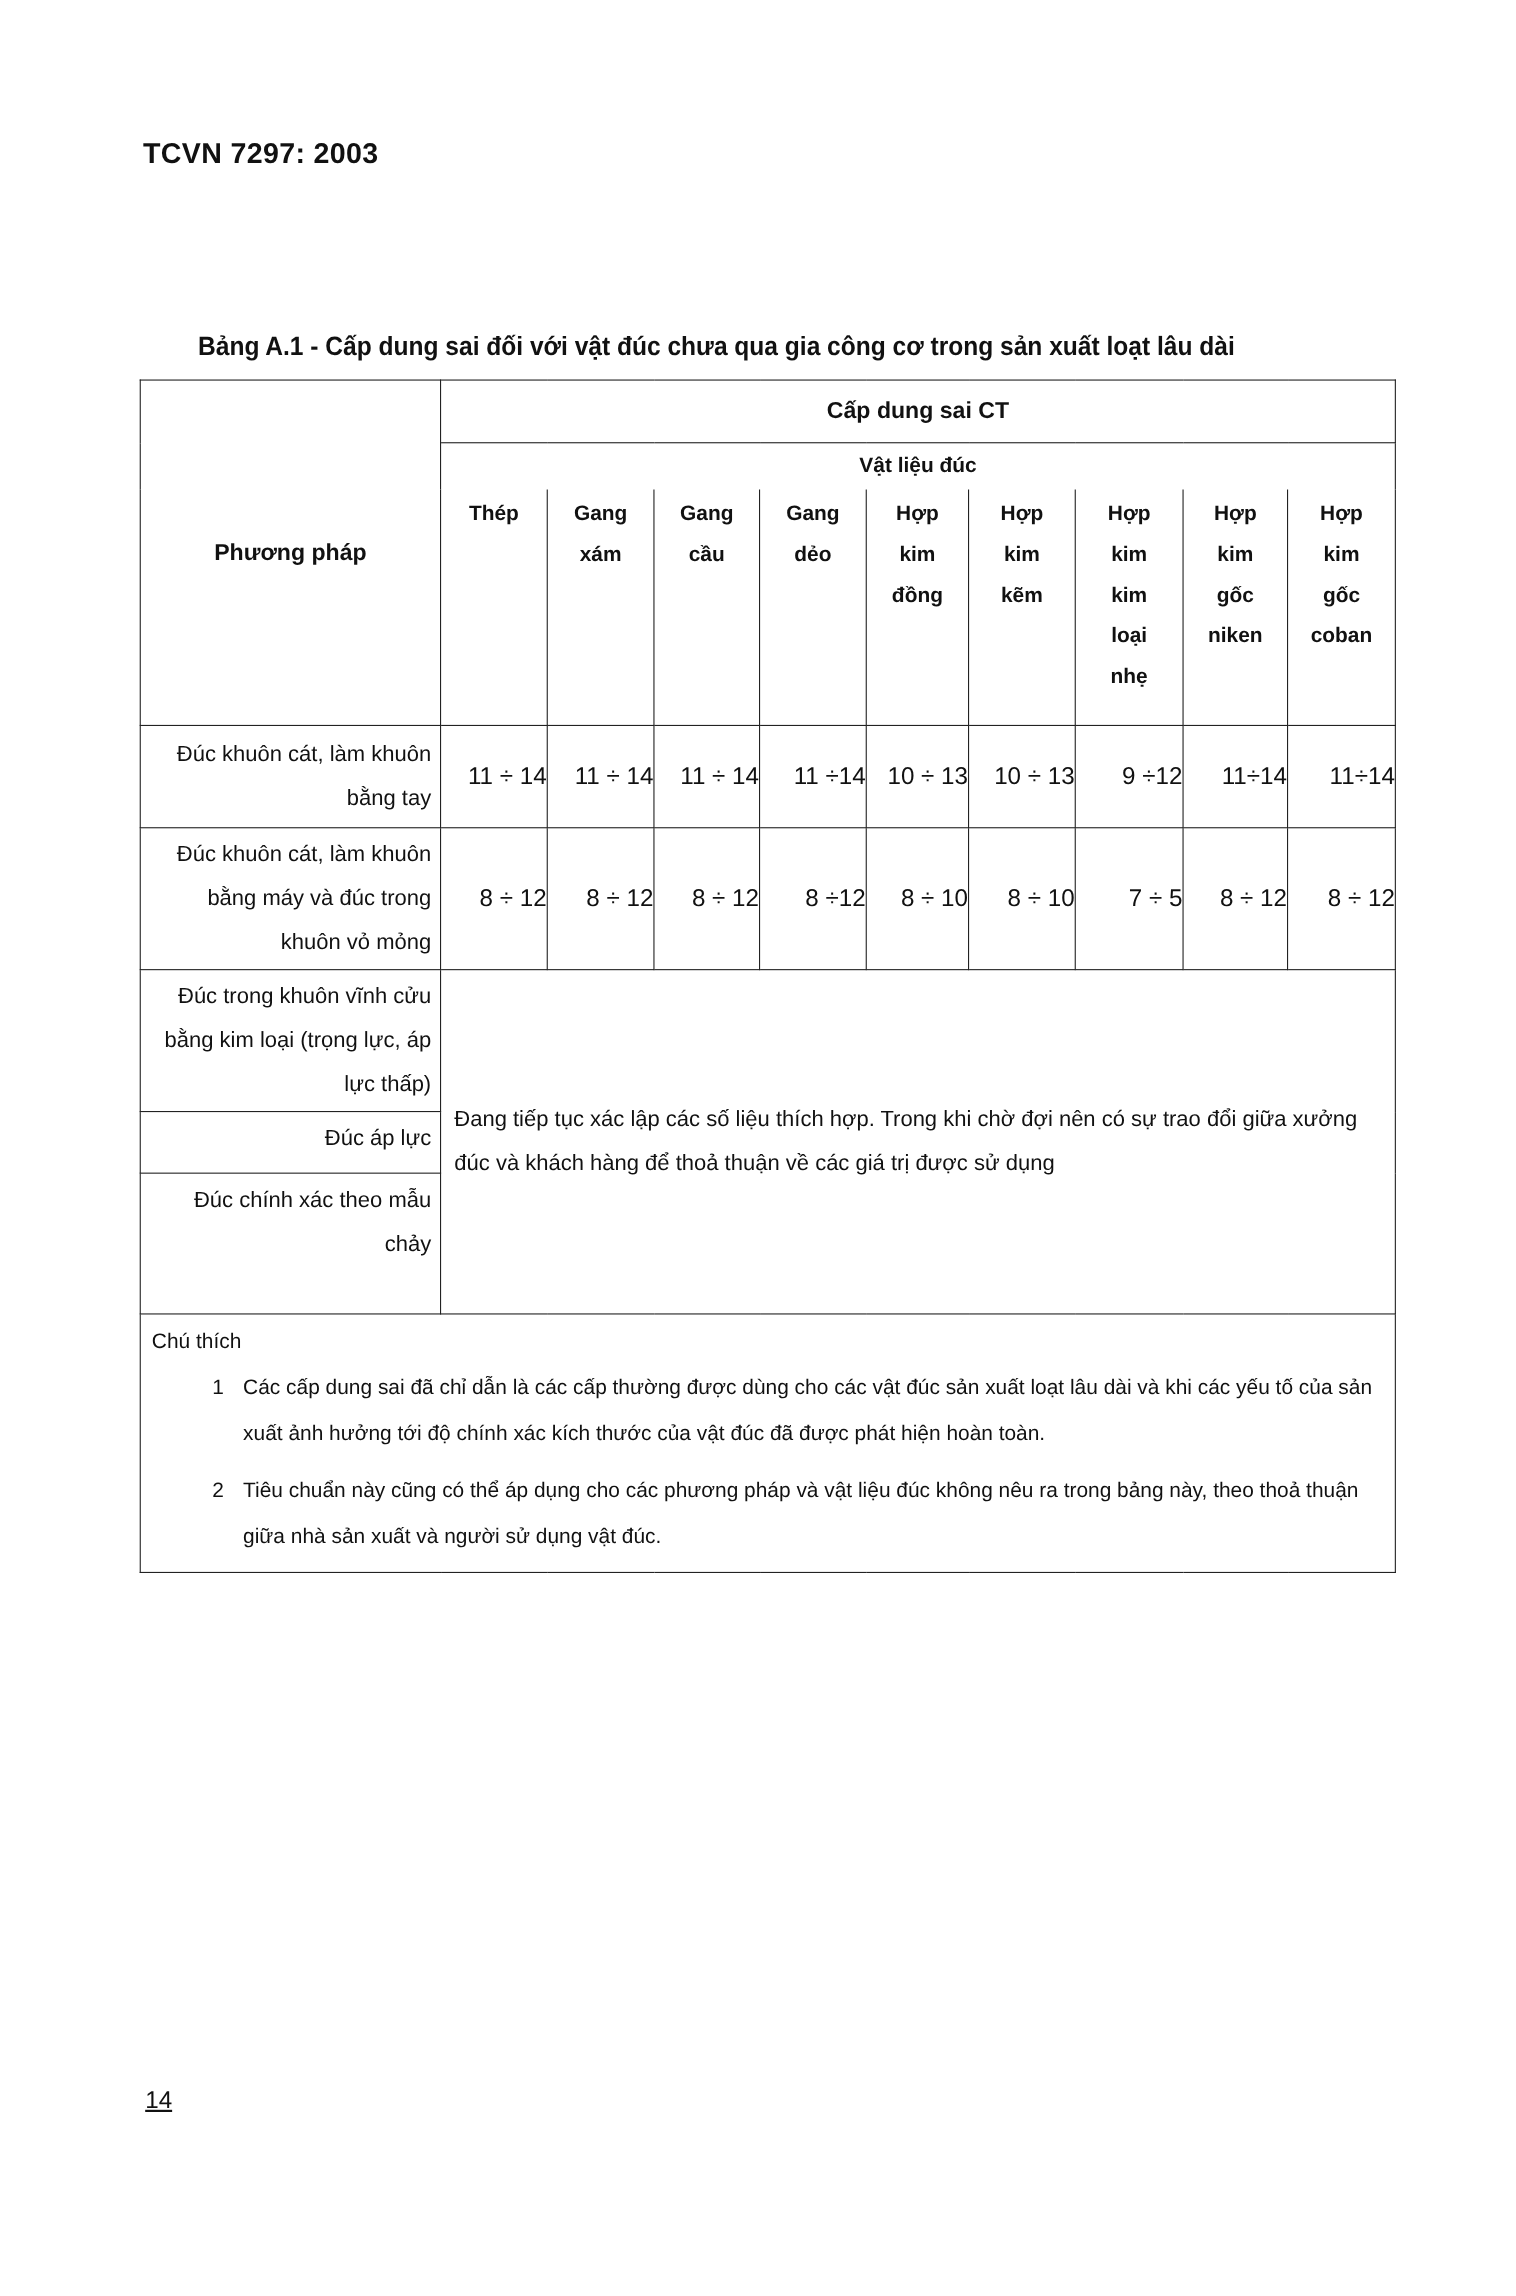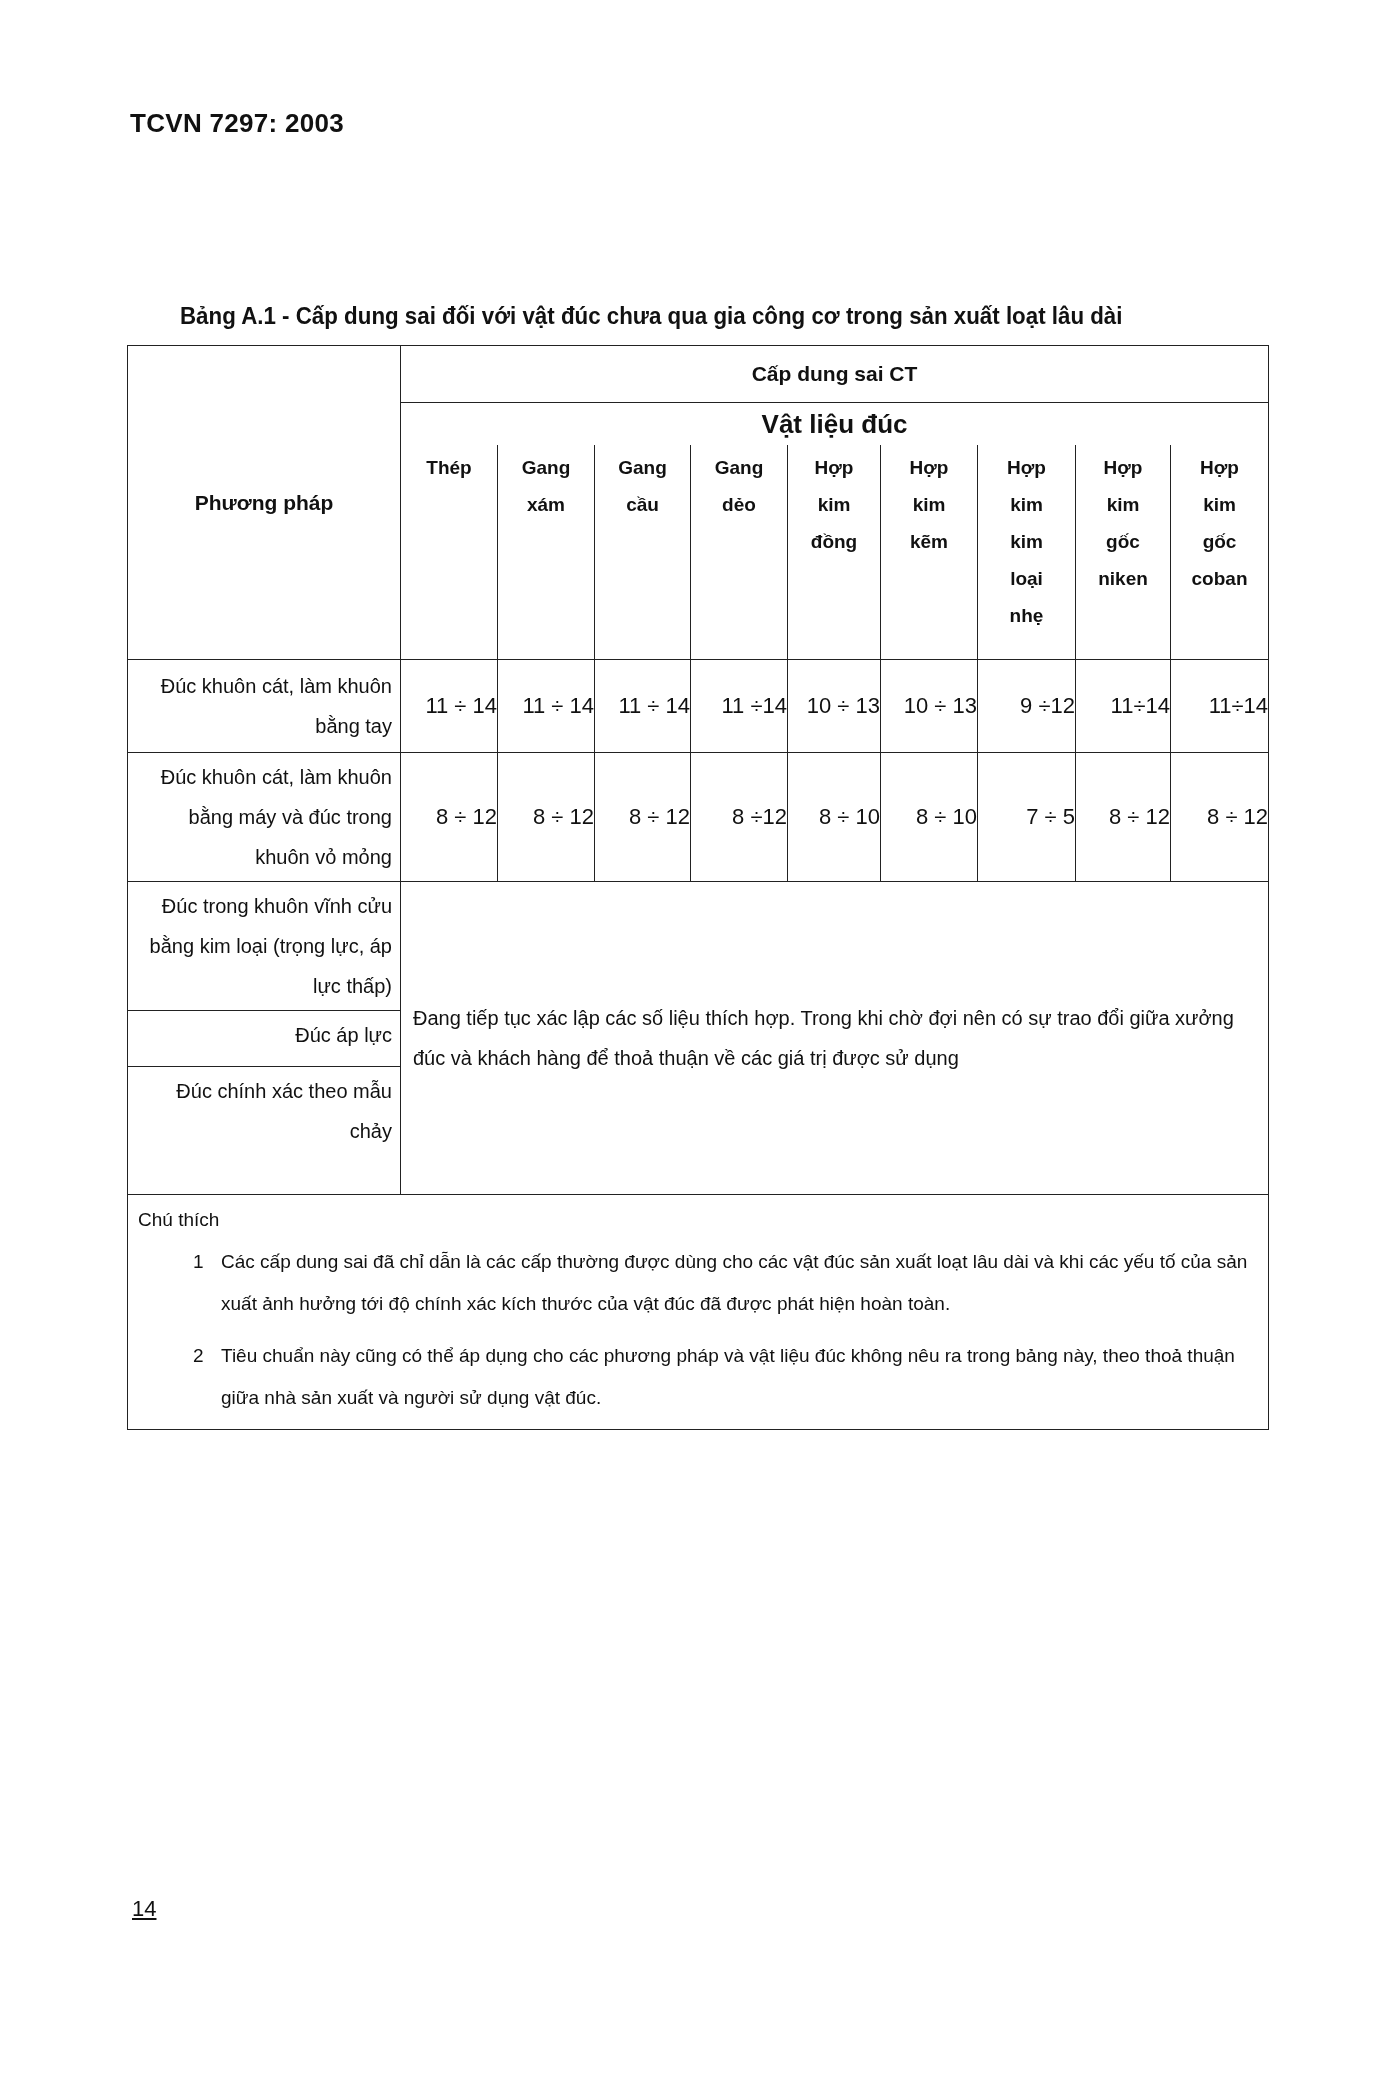--- a/index.html
+++ b/index.html
@@ -1,24 +1,24 @@
 <!DOCTYPE html>
 <html><head>
 <meta charset="utf-8">
 <style>
   html, body { margin:0; padding:0; background:#ffffff; }
   body { width:1378px; height:2087px; position:relative; font-family:"Liberation Sans", sans-serif; color:#111; overflow:hidden; }
-  .doc-header { position:absolute; left:130px; top:108px; font-size:26px; font-weight:bold; letter-spacing:0.3px; }
+  .doc-header { position:absolute; left:130px; top:124px; font-size:26px; font-weight:bold; letter-spacing:0.3px; }
   .table-title { position:absolute; left:180px; top:302px; font-size:24px; font-weight:bold; transform:scaleX(0.93); transform-origin:left top; white-space:nowrap; }
   table.main { position:absolute; left:127px; top:345px; width:1141px; border-collapse:collapse; table-layout:fixed; }
   table.main td { border:1.5px solid #222; padding:0; vertical-align:middle; }
   .hdr { font-weight:bold; font-size:19px; text-align:center;margin-left:24px; }
   .hdr-method { font-size:21px; }
   .hdr-top { height:56px; font-size:21px; }
-  .hdr-sub { height:42px; font-size:26px; border-bottom:none !important; }
+  .hdr-sub { height:42px; font-size:19px; border-bottom:none !important; }
   .mat { vertical-align:top !important; padding-top:4px !important; line-height:37px; height:210px; border-top:none !important; }
   .method { font-size:20px; line-height:40px; padding:4px 8px 4px 10px !important; text-align:right; }
   .val { font-size:22px; text-align:right; white-space:nowrap; }
   .merged-text { font-size:20px; line-height:40px; padding:0 8px 0 12px !important; }
   .notes { font-size:19px; line-height:42px; padding:4px 10px 10px 10px !important; border-top:1.5px solid #222; }
   .note-item { display:flex; margin-left:55px; }
   .note-num { width:28px; flex-shrink:0; }
   .page-num { position:absolute; left:132px; top:1896px; font-size:22px;text-decoration:underline; }
 </style>
 </head>

